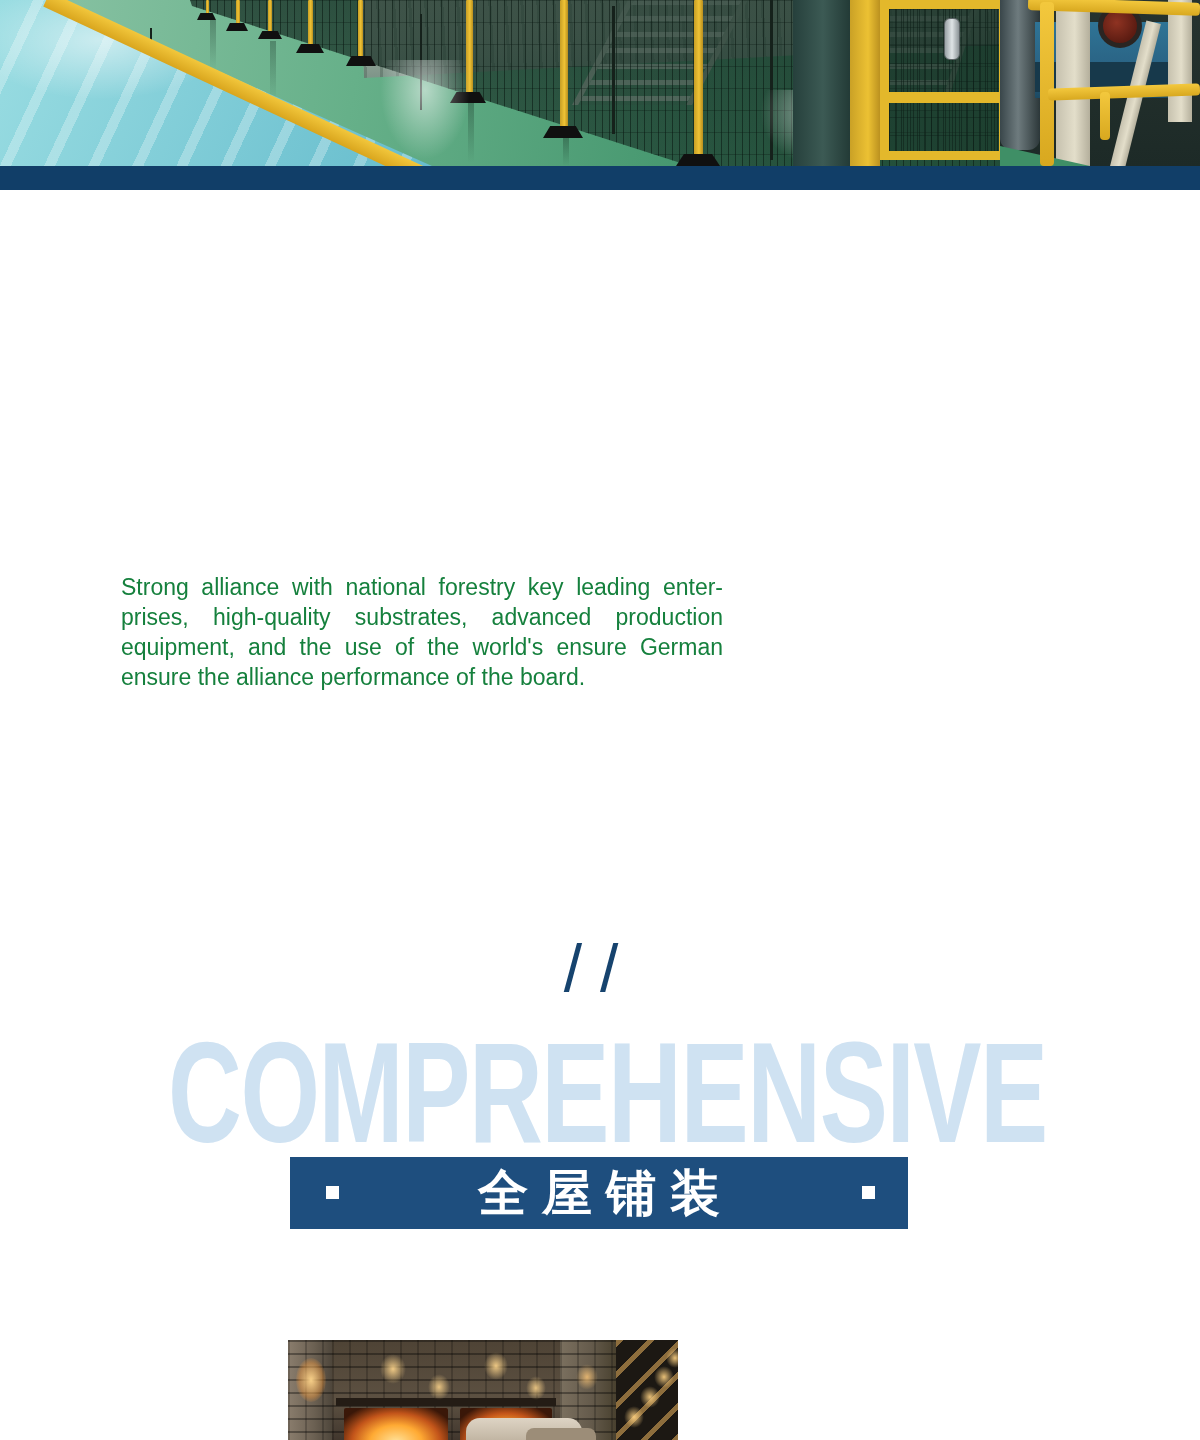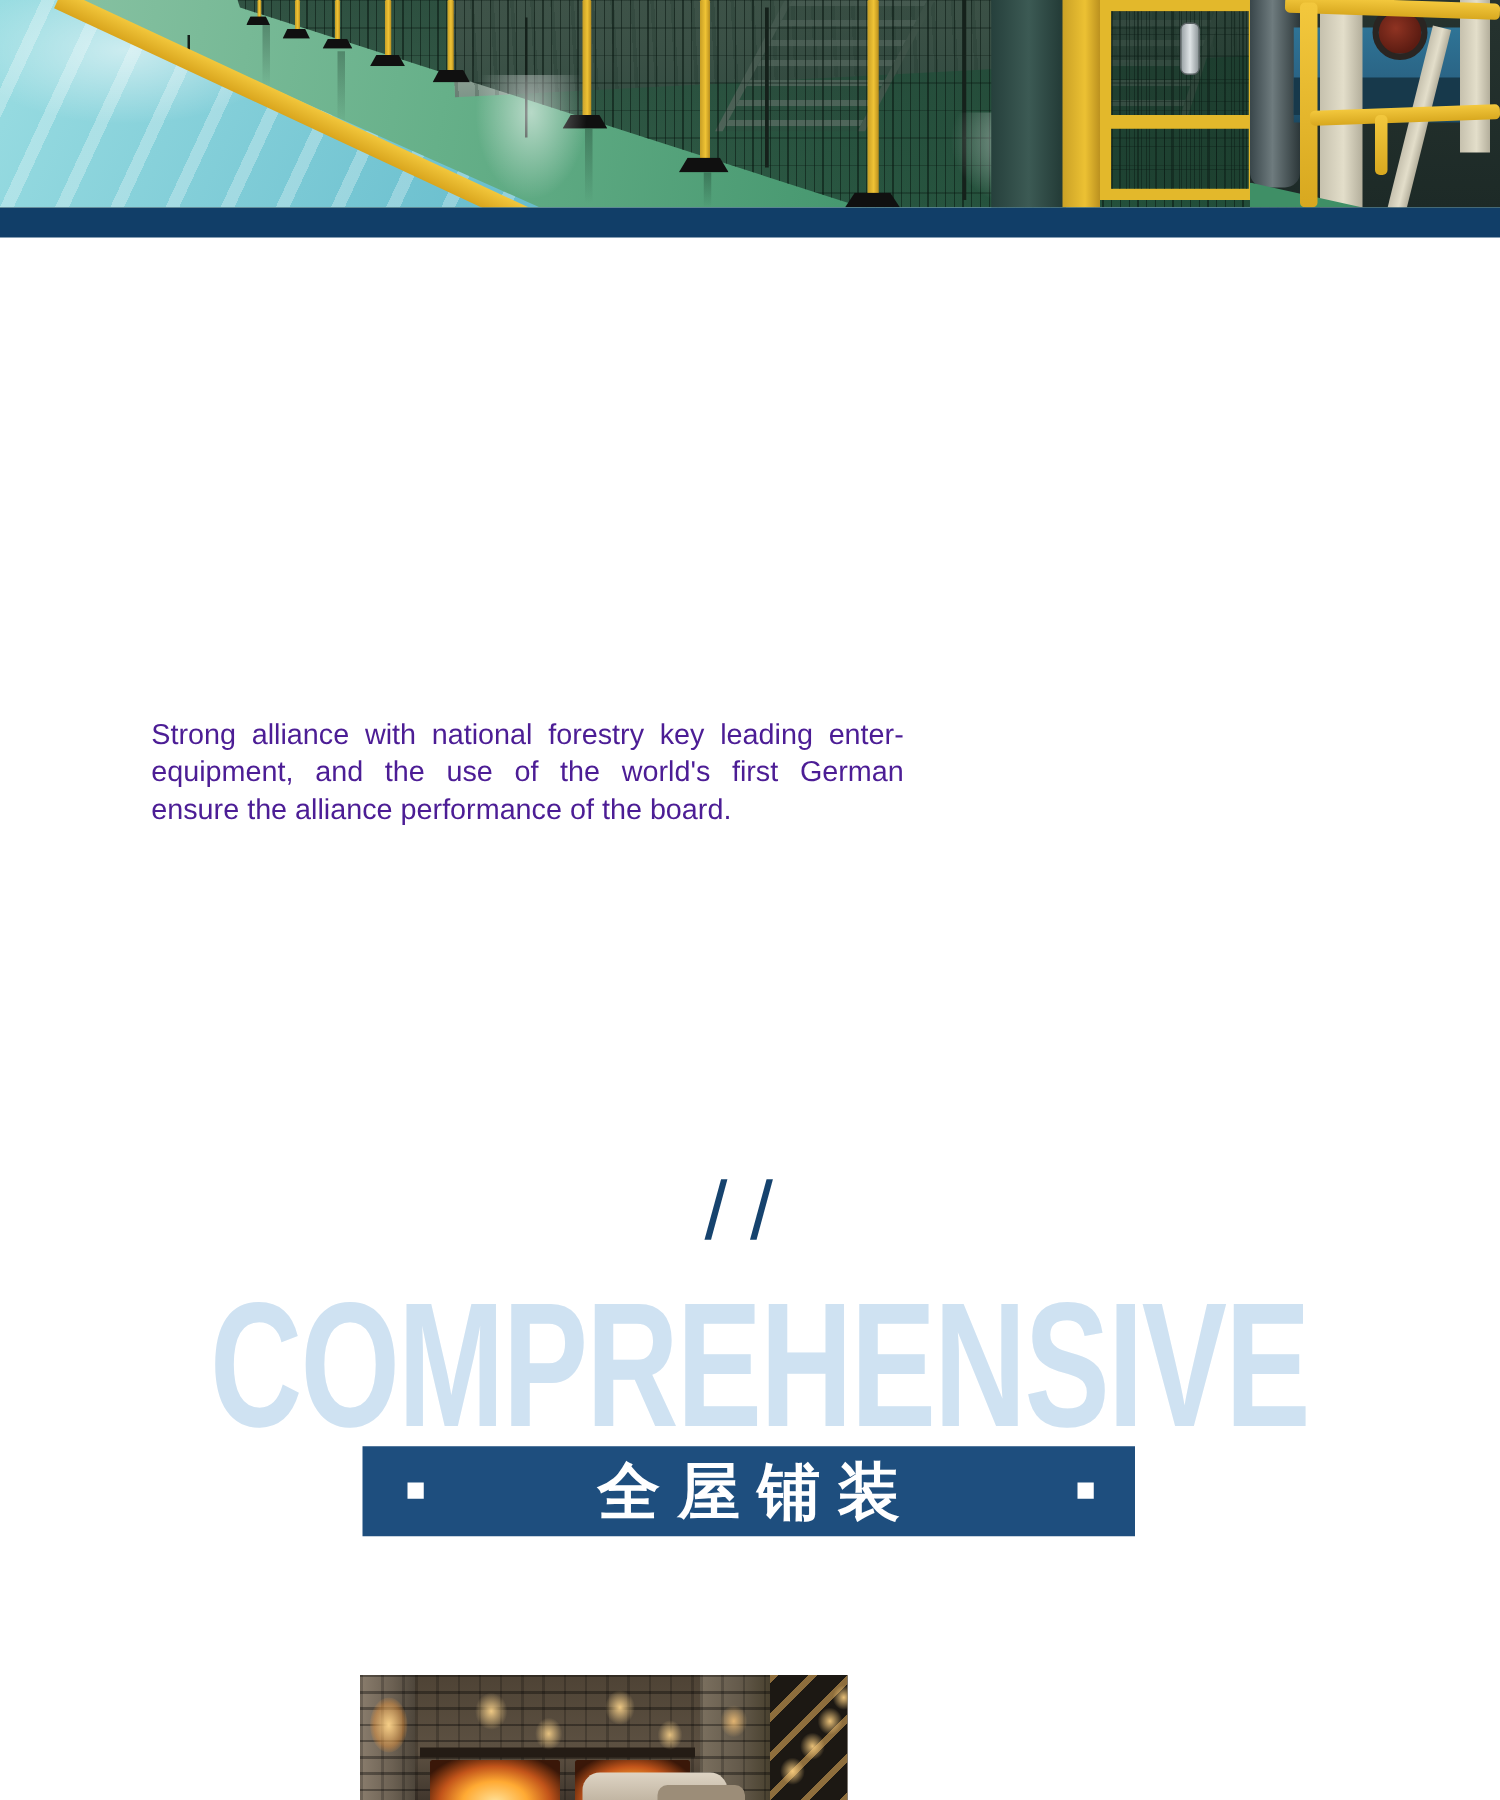--- a/index.html
+++ b/index.html
@@ -63,21 +63,21 @@
   .cream { background:linear-gradient(90deg,#c6c1ae,#e3deca 55%,#b4af9c); }
   .grn-wedge { left:1000px; top:146px; width:90px; height:20px; background:#3f8f66;
           clip-path:polygon(0 0,100% 100%,0 100%); }
   .rail { background:linear-gradient(180deg,#f3c83d,#d8a81f); border-radius:4px; }
 
   .divider-bar { position:absolute; left:0; top:166px; width:1200px; height:24px; background:#113e68; }
 
   
   .headline { position:absolute; left:120px; top:302px; width:960px; color:#1c4a74;
           font-size:35px; line-height:60px; font-weight:400; letter-spacing:1px; }
-  .para { position:absolute; left:121px; top:572px; width:602px; color:#4c1d95;
+  .para { position:absolute; left:121px; top:572px; width:602px; color:#15803d;
           font-size:23px; line-height:30px; }
   .para .pl { text-align:justify; text-align-last:justify; }
   .para .pl.last { text-align:left; text-align-last:left; }
 
   
   .slashes { position:absolute; left:0; top:930px; width:1200px; text-align:center;
           font-size:66px; letter-spacing:18px; color:#16436e; font-weight:400; }
   .watermark { position:absolute; left:0; top:1022px; width:1200px; text-align:center;
           font-size:142px; line-height:1; font-weight:bold; color:#cfe2f2;
           transform:scaleX(0.72); letter-spacing:-2px; white-space:nowrap; z-index:1; }
@@ -183,21 +183,22 @@
     <div class="rail" style="left:1040px;top:2px;width:14px;height:164px;"></div>
     <div class="rail" style="left:1048px;top:86px;width:152px;height:12px;transform:rotate(-2deg);"></div>
     <div class="rail" style="left:1100px;top:92px;width:10px;height:48px;"></div>
   </section>
 
   <div class="divider-bar"></div>
 
 
   <div class="para">
     <div class="pl">Strong alliance with national forestry key leading enter-</div>
-    <div class="pl">equipment, and the use of the world's first German</div>
+    <div class="pl">prises, high-quality substrates, advanced production</div>
+    <div class="pl">equipment, and the use of the world's ensure German</div>
     <div class="pl last">ensure the alliance performance of the board.</div>
   </div>
 
   <div class="slashes">//</div>
   <div class="watermark">COMPREHENSIVE</div>
   <div class="banner">
     <span class="sq l"></span>
     <span class="banner-text">全屋铺装</span>
     <span class="sq r"></span>
   </div>

